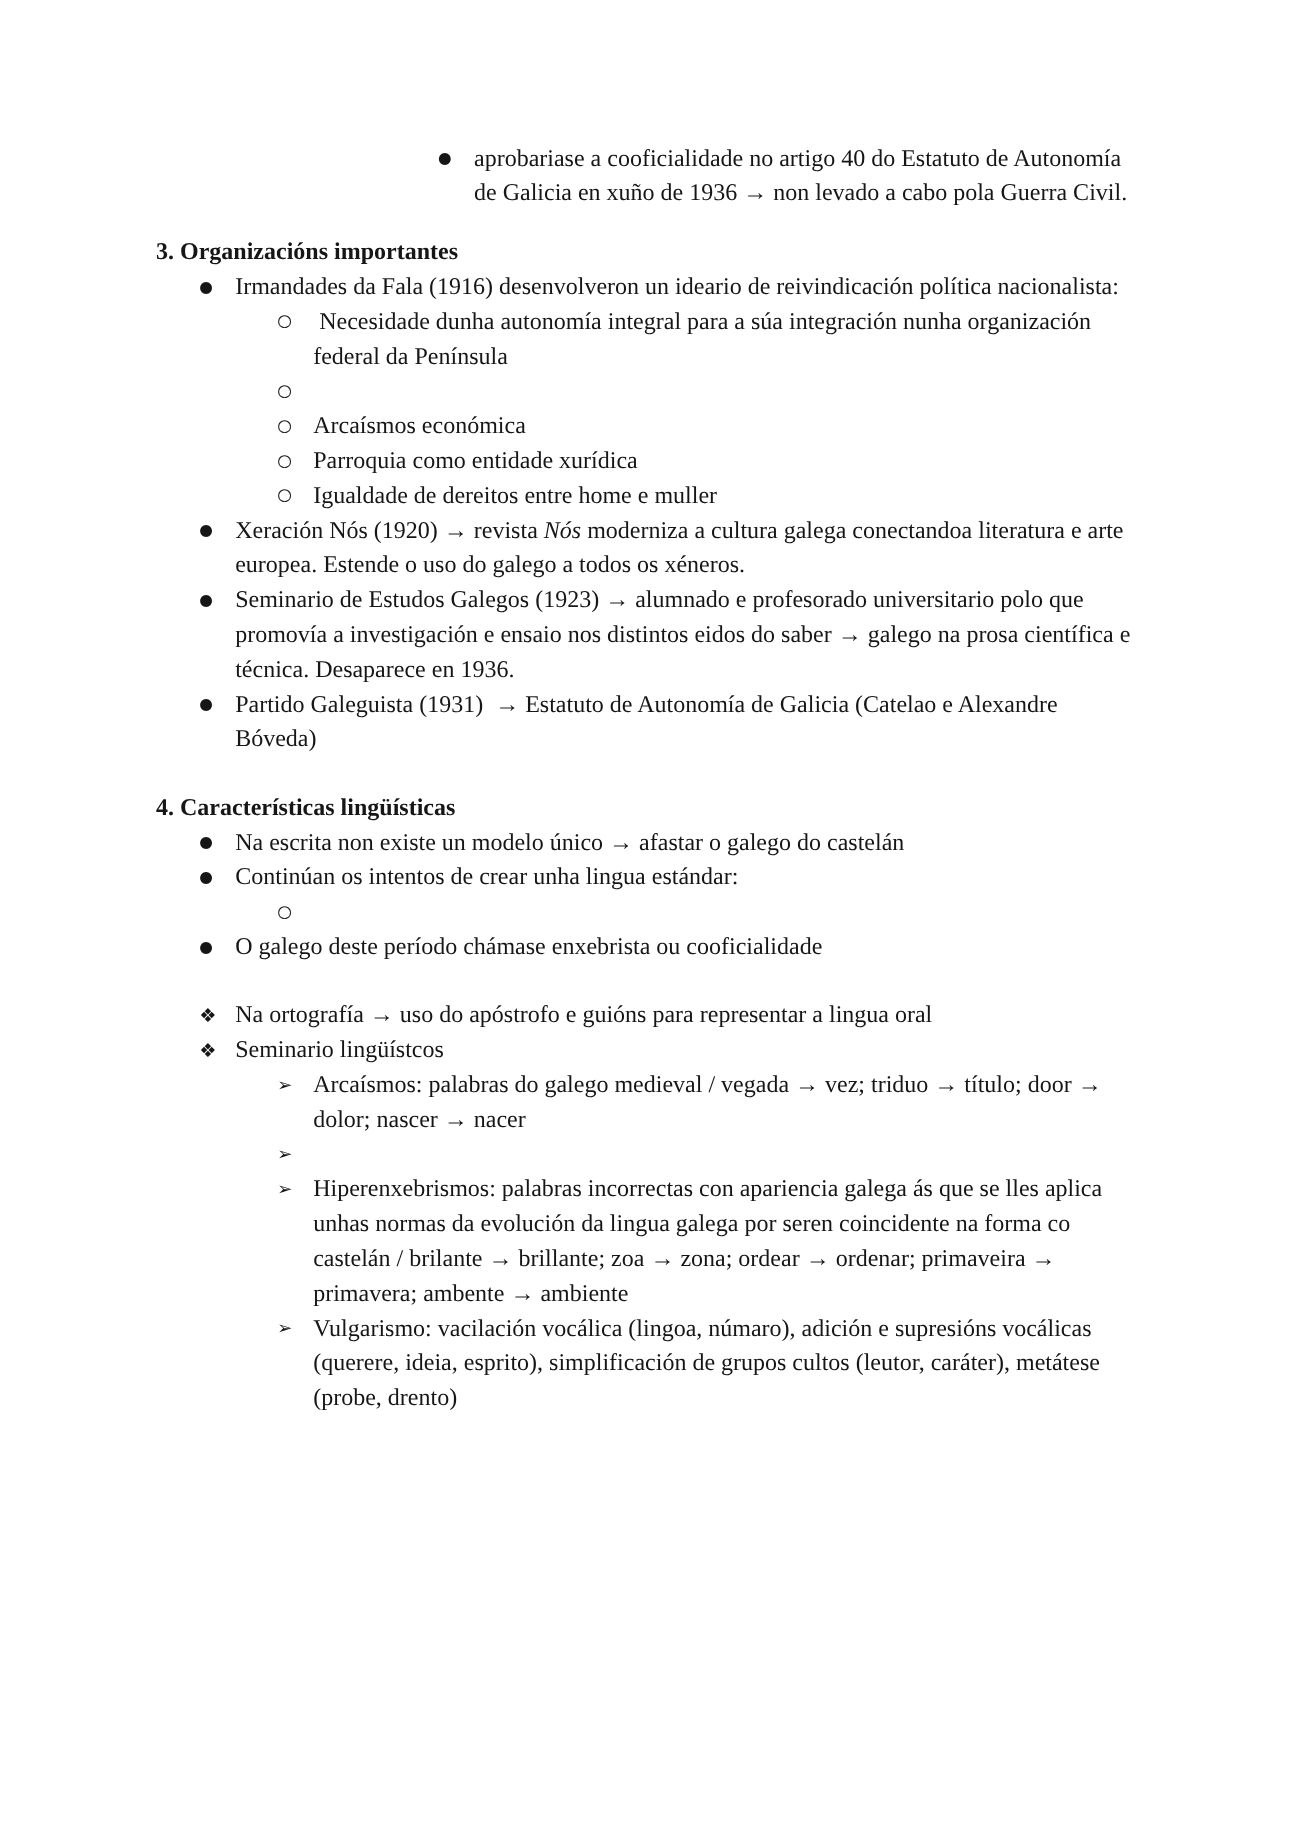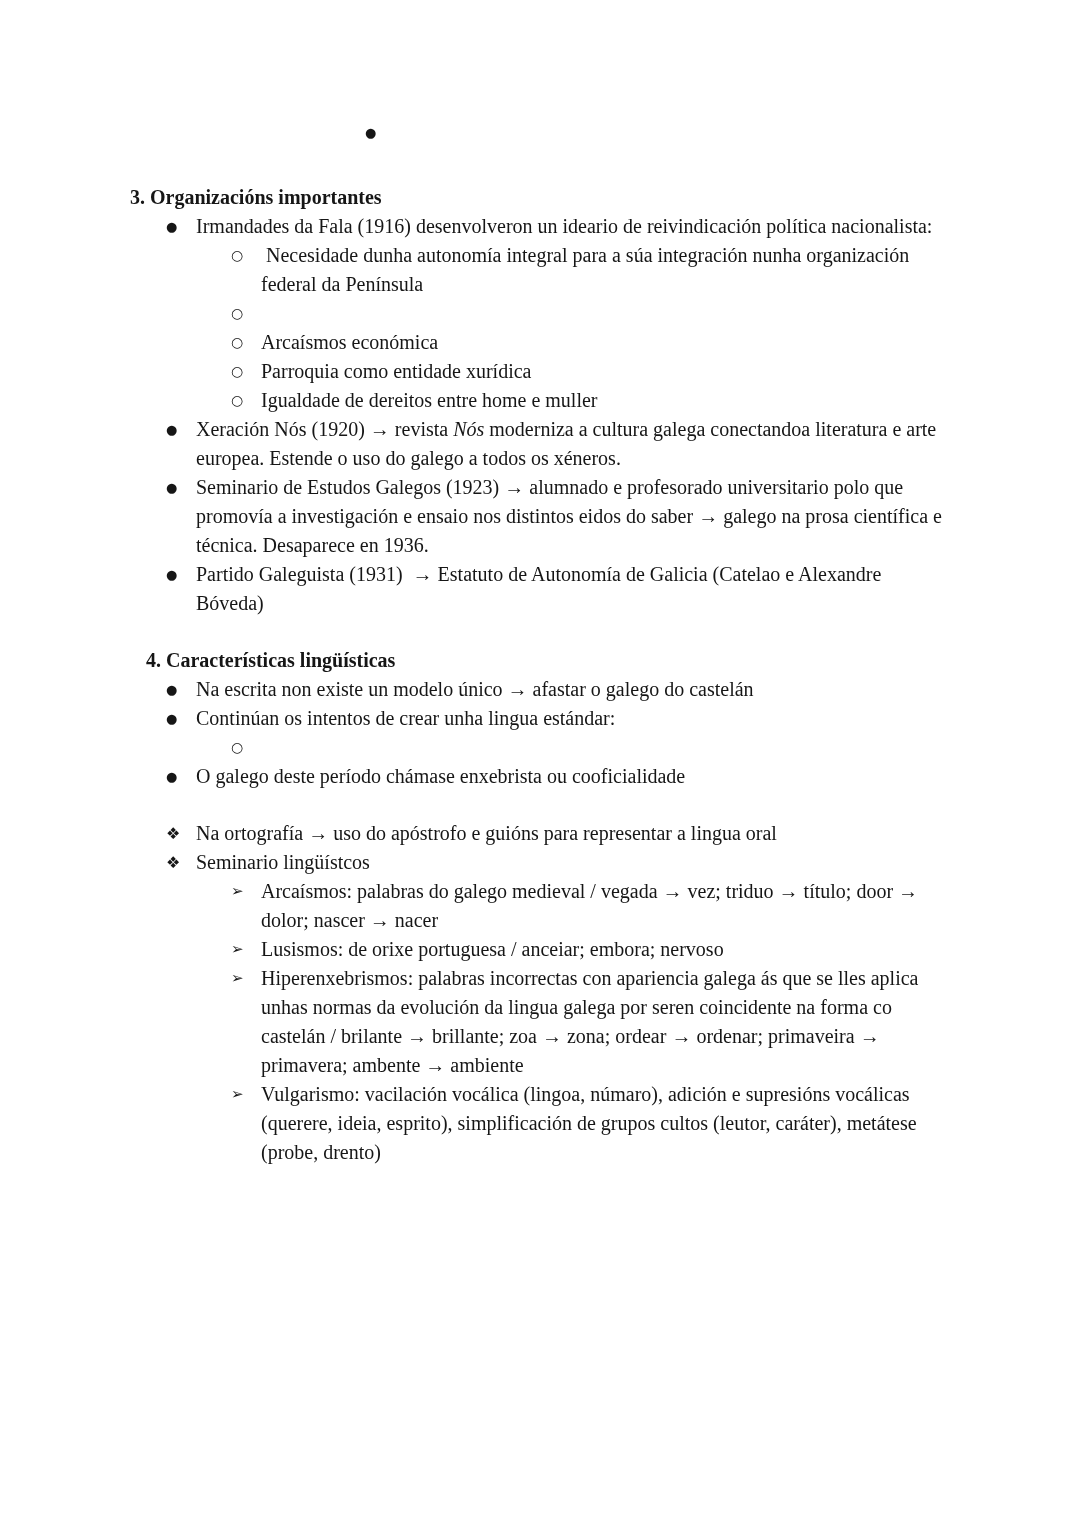--- a/index.html
+++ b/index.html
@@ -32,22 +32,23 @@
   .content { flex: 1 1 auto; white-space: pre-wrap; }
   .content .italic { font-style: italic; }
 </style>
 </head>
 <body>
 
 <div class="page">
   <div>
       <div class="li level-3">
         <span class="marker marker-disc">●</span>
+        <span class="content"><span>aprobariase a cooficialidade no artigo 40 do Estatuto de Autonomía de Galicia en xuño de 1936 → non levado a cabo pola Guerra Civil.</span></span>
       </div>
-      <div class="heading" style="margin-top: 36px;"><span>3. Organizacións importantes</span></div>
+      <div class="heading" style="margin-top: 20px;"><span>3. Organizacións importantes</span></div>
       <div class="li level-1">
         <span class="marker marker-disc">●</span>
         <span class="content"><span>Irmandades da Fala (1916) desenvolveron un ideario de reivindicación política nacionalista:</span></span>
       </div>
       <div class="li level-2">
         <span class="marker marker-circle">○</span>
         <span class="content"><span> Necesidade dunha autonomía integral para a súa integración nunha organización federal da Península</span></span>
       </div>
       <div class="li level-2">
         <span class="marker marker-circle">○</span>
@@ -69,21 +70,21 @@
         <span class="content"><span>Xeración Nós (1920) → revista </span><span class="italic">Nós</span><span> moderniza a cultura galega conectandoa literatura e arte europea. Estende o uso do galego a todos os xéneros.</span></span>
       </div>
       <div class="li level-1">
         <span class="marker marker-disc">●</span>
         <span class="content"><span>Seminario de Estudos Galegos (1923) → alumnado e profesorado universitario polo que promovía a investigación e ensaio nos distintos eidos do saber → galego na prosa científica e técnica. Desaparece en 1936.</span></span>
       </div>
       <div class="li level-1">
         <span class="marker marker-disc">●</span>
         <span class="content"><span>Partido Galeguista (1931)  → Estatuto de Autonomía de Galicia (Catelao e Alexandre Bóveda)</span></span>
       </div>
-      <div class="heading" style="margin-top: 28px; margin-left: 16px;"><span>4. Características lingüísticas</span></div>
+      <div class="heading" style="margin-top: 28px;"><span>4. Características lingüísticas</span></div>
       <div class="li level-1">
         <span class="marker marker-disc">●</span>
         <span class="content"><span>Na escrita non existe un modelo único → afastar o galego do castelán</span></span>
       </div>
       <div class="li level-1">
         <span class="marker marker-disc">●</span>
         <span class="content"><span>Continúan os intentos de crear unha lingua estándar:</span></span>
       </div>
       <div class="li level-2">
         <span class="marker marker-circle">○</span>
@@ -99,21 +100,20 @@
       <div class="li level-1">
         <span class="marker marker-diamond">❖</span>
         <span class="content"><span>Seminario lingüístcos</span></span>
       </div>
       <div class="li level-2">
         <span class="marker marker-arrow">➢</span>
         <span class="content"><span>Arcaísmos: palabras do galego medieval / vegada → vez; triduo → título; door → dolor; nascer → nacer</span></span>
       </div>
       <div class="li level-2">
         <span class="marker marker-arrow">➢</span>
-        <span class="content"><span>Lusismos: de orixe portuguesa / anceiar; embora; nervoso</span></span>
       </div>
       <div class="li level-2">
         <span class="marker marker-arrow">➢</span>
         <span class="content"><span>Hiperenxebrismos: palabras incorrectas con apariencia galega ás que se lles aplica unhas normas da evolución da lingua galega por seren coincidente na forma co castelán / brilante → brillante; zoa → zona; ordear → ordenar; primaveira → primavera; ambente → ambiente</span></span>
       </div>
       <div class="li level-2">
         <span class="marker marker-arrow">➢</span>
         <span class="content"><span>Vulgarismo: vacilación vocálica (lingoa, númaro), adición e supresións vocálicas (querere, ideia, esprito), simplificación de grupos cultos (leutor, caráter), metátese (probe, drento)</span></span>
       </div>
     </div>

